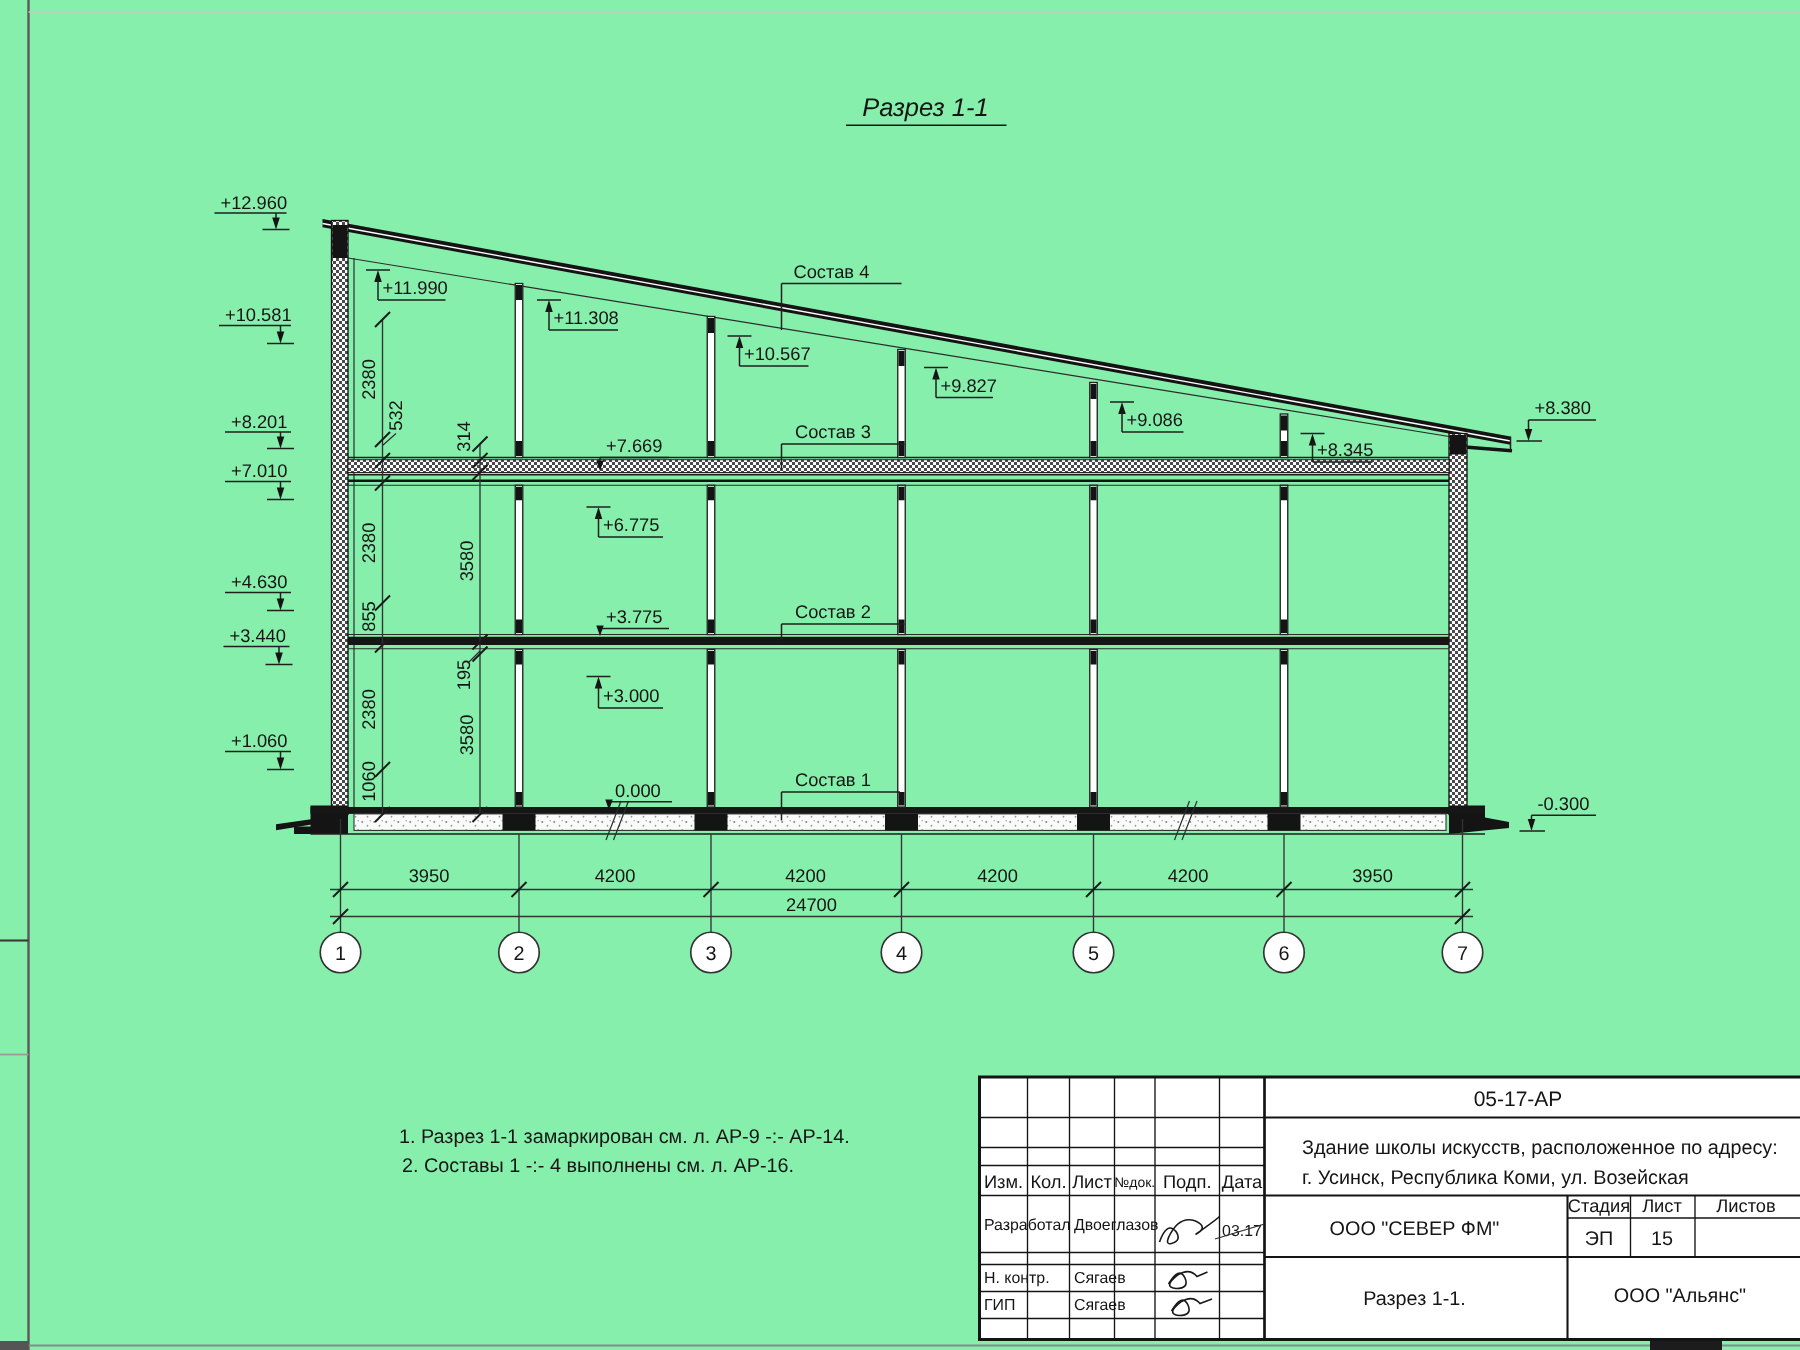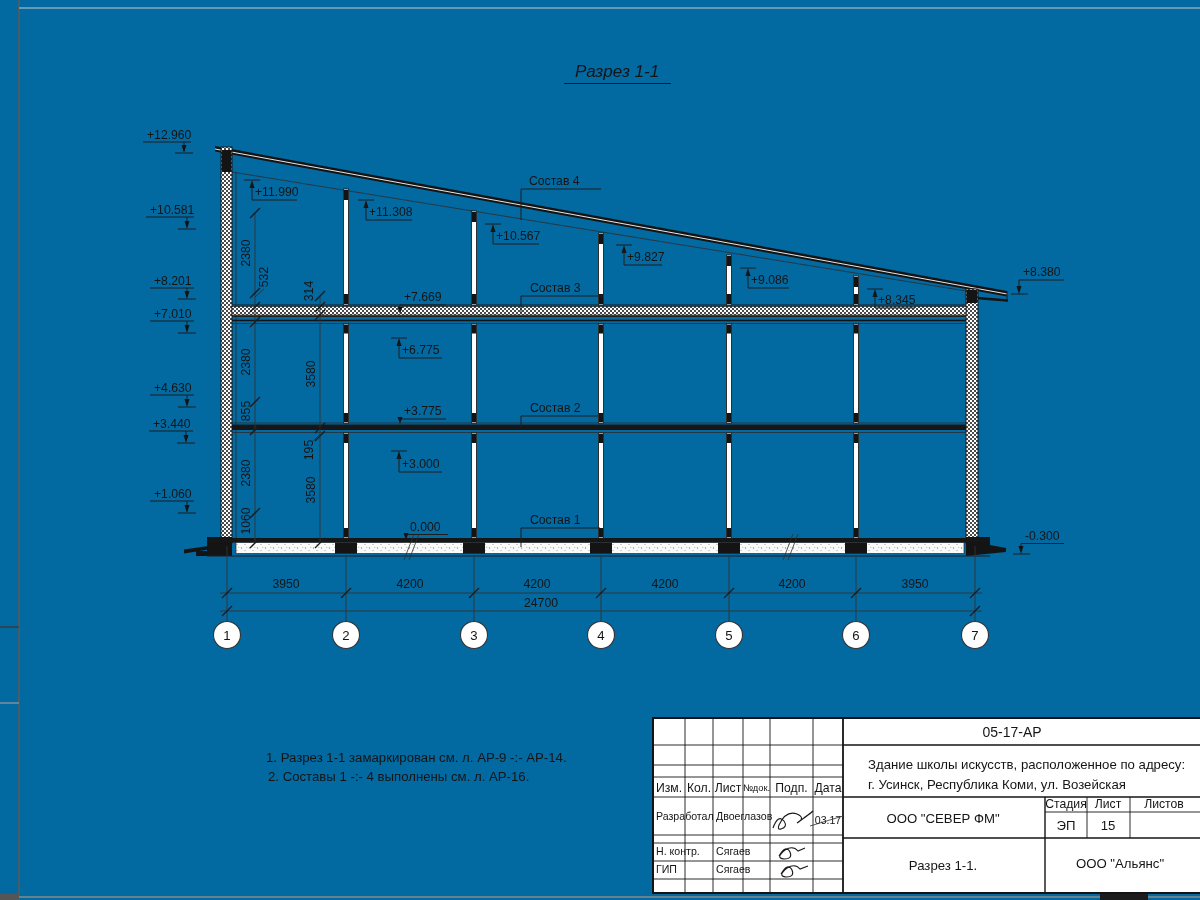--- a/index.html
+++ b/index.html
@@ -1,16 +1,16 @@
 <!DOCTYPE html>
 <html><head>
 <meta charset="utf-8">
 <style>
   html,body{margin:0;padding:0;background:#ffffff;}
-  .page{position:relative;width:1200px;height:900px;background:#0369a1;overflow:hidden;}
+  .page{position:relative;width:1200px;height:900px;background:#86efac;overflow:hidden;}
   svg text{font-family:"Liberation Sans","DejaVu Sans",sans-serif;fill:#151515;}
   .t12{font-size:12.2px;}
   .t13{font-size:13.2px;}
   .t10{font-size:10.6px;}
   .t9{font-size:9.3px;}
   .t14{font-size:14px;}
   .ttl{font-size:17px;font-style:italic;}
   .mid{text-anchor:middle;}
   .ln{stroke:#1f1f1f;stroke-width:1;fill:none;}
   .thin{stroke:#2c2c2c;stroke-width:0.8;fill:none;}

